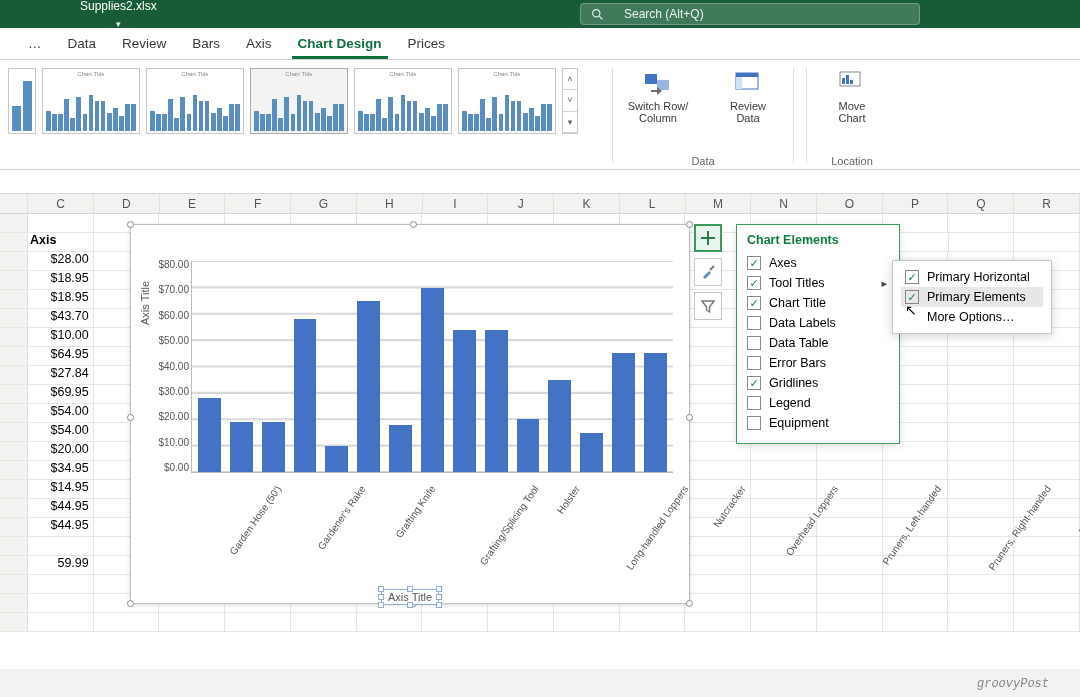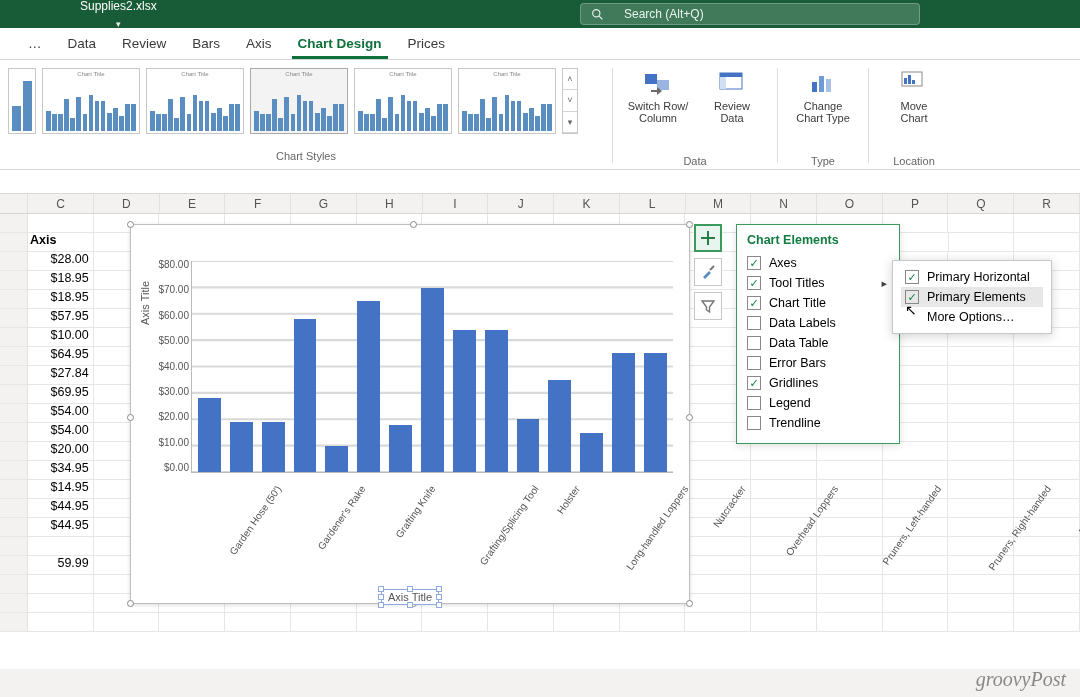--- a/index.html
+++ b/index.html
@@ -24,21 +24,21 @@
   .ribbon .thumb.th2 { border-color:#aaa; }
   .ribbon .thumb .tt { font-size: 6px; text-align: center; color: #888; padding: 2px 0; }
   .ribbon .thumb .bars { flex: 1; display: flex; align-items: flex-end; gap: 1.5px; padding: 0 3px 2px; }
   .ribbon .thumb .bars span { flex: 1; background: #5b8ec0; }
   .ribbon .stylescroll { display: flex; flex-direction: column; justify-content: flex-start; width: 16px; height: 66px; background: #fff; border: 1px solid #c7c7c7; }
   .ribbon .stylescroll div { height: 22px; border-bottom: 1px solid #d5d5d5; text-align: center; font-size: 9px; color: #666; line-height: 20px; }
   .ribbon .grouplabel { position: absolute; top: 90px; width: 600px; text-align: center; font-size: 11px; color: #666; }
 
   .ribbon .sep { width: 1px; background: #e0deda; margin: 4px 6px; height: 95px; }
   .ribbon .biggroup { display: flex; flex-direction: column; align-items: center; padding: 2px 4px; }
-  .ribbon .bigbtns { display: flex; gap: 4px; }
+  .ribbon .bigbtns { display: flex; gap: 20px; }
   .ribbon .bigbtn { width: 70px; text-align: center; font-size: 11px; color: #3a3a3a; cursor: pointer; }
   .ribbon .bigbtn .ico { height: 34px; display:flex; align-items:center; justify-content:center; }
   .ribbon .grplbl { font-size: 11px; color: #666; margin-top: auto; padding-top: 4px; }
 
   .fmbar { height: 24px; background: #fff; border-bottom: 1px solid #d9d7d5; }
 
   
   .gridwrap { position: relative; height: calc(697px - 28px - 32px - 110px - 24px - 28px); background: #fff; }
   .colheads { display: flex; height: 20px; border-bottom: 1px solid #d5d5d5; background: #f3f2f1; font-size: 12px; color: #555; }
   .colheads div { width: 70px; text-align: center; border-right: 1px solid #e3e1de; line-height: 20px; }
@@ -73,21 +73,21 @@
   .flyout .it { display:flex; align-items:center; gap:8px; padding:3px 0; cursor:pointer; position:relative;}
   .flyout .it .cb { width:14px; height:14px; border:1px solid #888; display:flex; align-items:center; justify-content:center; color:#107c41; font-size:11px; }
   .flyout .it.sub::after { content:"▸"; position:absolute; right:2px; font-size:11px; color:#444; }
 
   .flyout2 { position:absolute; left:892px; top:66px; width:160px; background:#fff; border:1px solid #c7c7c7; box-shadow: 0 2px 10px rgba(0,0,0,.18); padding:6px 8px; font-size:12.5px; }
   .flyout2 .it { display:flex; align-items:center; gap:8px; padding:3px 4px; cursor:pointer; }
   .flyout2 .it.hov { background:#e7e7e7; }
   .flyout2 .cb { width:14px; height:14px; border:1px solid #888; display:flex; align-items:center; justify-content:center; color:#107c41; font-size:11px; }
   .cursor { position:absolute; left:905px; top:108px; font-size:14px; color:#000; pointer-events:none;}
 
-  .watermark { position:absolute; right:14px; bottom:6px; font-size:20px; color:#888; font-style:italic; font-family: Liberation Serif, serif;}
+  .watermark { position:absolute; right:31px; bottom:6px; font-size:12px; color:#888; font-style:italic; font-family: Liberation Mono, monospace;}
   .bottombar { height: 28px; background:#f3f2f1; }
 </style>
 </head>
 <body>
 
 <div class="titlebar">
   <span class="fname">
     <span>Supplies2.xlsx</span>
     <span class="dropdown-caret">▾</span>
   </span>
@@ -217,21 +217,20 @@
           <span style="height: 52.2%;"></span>
           <span style="height: 52.2%;"></span>
         </div>
     </div>
     <div class="stylescroll">
       <div>˄</div>
       <div>˅</div>
       <div>▾</div>
     </div>
   </div>
-  <span class="grouplabel">Chart Styles</span>
 
   <div class="sep"></div>
   <div class="biggroup">
     <div class="bigbtns">
       <div class="bigbtn">
         <div class="ico">
             <svg width="30" height="30">
               <rect x="2" y="6" width="12" height="10" fill="#4472c4"></rect>
               <rect x="14" y="12" width="12" height="10" fill="#9ab6e0"></rect>
               <path d="M8 22 l6 0 l0 -3 l5 4 l-5 4 l0 -3 l-6 0 z" fill="#6b6b6b"></path>
@@ -249,36 +248,20 @@
             </svg>
           </div>
         <span style="white-space:pre-line;">Review
 Data</span>
       </div>
     </div>
     <span class="grplbl">Data</span>
   </div>
 
   <div class="sep"></div>
-  <div class="biggroup">
-    <div class="bigbtns">
-      <div class="bigbtn">
-        <div class="ico">
-            <svg width="30" height="30">
-              <rect x="4" y="14" width="5" height="10" fill="#4472c4"></rect>
-              <rect x="11" y="8" width="5" height="16" fill="#6e9bd6"></rect>
-              <rect x="18" y="11" width="5" height="13" fill="#a7c2e6"></rect>
-            </svg>
-          </div>
-        <span style="white-space:pre-line;">Change
-Chart Type</span>
-      </div>
-    </div>
-    <span class="grplbl">Type</span>
-  </div>
 
   <div class="sep"></div>
   <div class="biggroup">
     <div class="bigbtns">
       <div class="bigbtn">
         <div class="ico">
             <svg width="30" height="30">
               <rect x="3" y="4" width="20" height="14" fill="#fff" stroke="#888"></rect>
               <rect x="5" y="10" width="3" height="6" fill="#4472c4"></rect>
               <rect x="9" y="7" width="3" height="9" fill="#4472c4"></rect>
@@ -406,21 +389,21 @@
         <div class="cell"></div>
         <div class="cell"></div>
         <div class="cell"></div>
         <div class="cell"></div>
         <div class="cell"></div>
         <div class="cell"></div>
         <div class="cell"></div>
       </div>
       <div class="r">
         <div class="lab"></div>
-        <div class="cell">$57.95</div>
+        <div class="cell">$43.70</div>
         <div class="cell"></div>
         <div class="cell"></div>
         <div class="cell"></div>
         <div class="cell"></div>
         <div class="cell"></div>
         <div class="cell"></div>
         <div class="cell"></div>
         <div class="cell"></div>
         <div class="cell"></div>
         <div class="cell"></div>
@@ -861,21 +844,21 @@
         <div class="it">
           <span class="cb">✓</span>
           <span>Gridlines</span>
         </div>
         <div class="it">
           <span class="cb"></span>
           <span>Legend</span>
         </div>
         <div class="it">
           <span class="cb"></span>
-          <span>Trendline</span>
+          <span>Equipment</span>
         </div>
       </div>
   </div>
 
   <div class="flyout2" id="fly2">
       <div class="it">
         <span class="cb">✓</span>
         <span>Primary Horizontal</span>
       </div>
       <div class="it hov">

